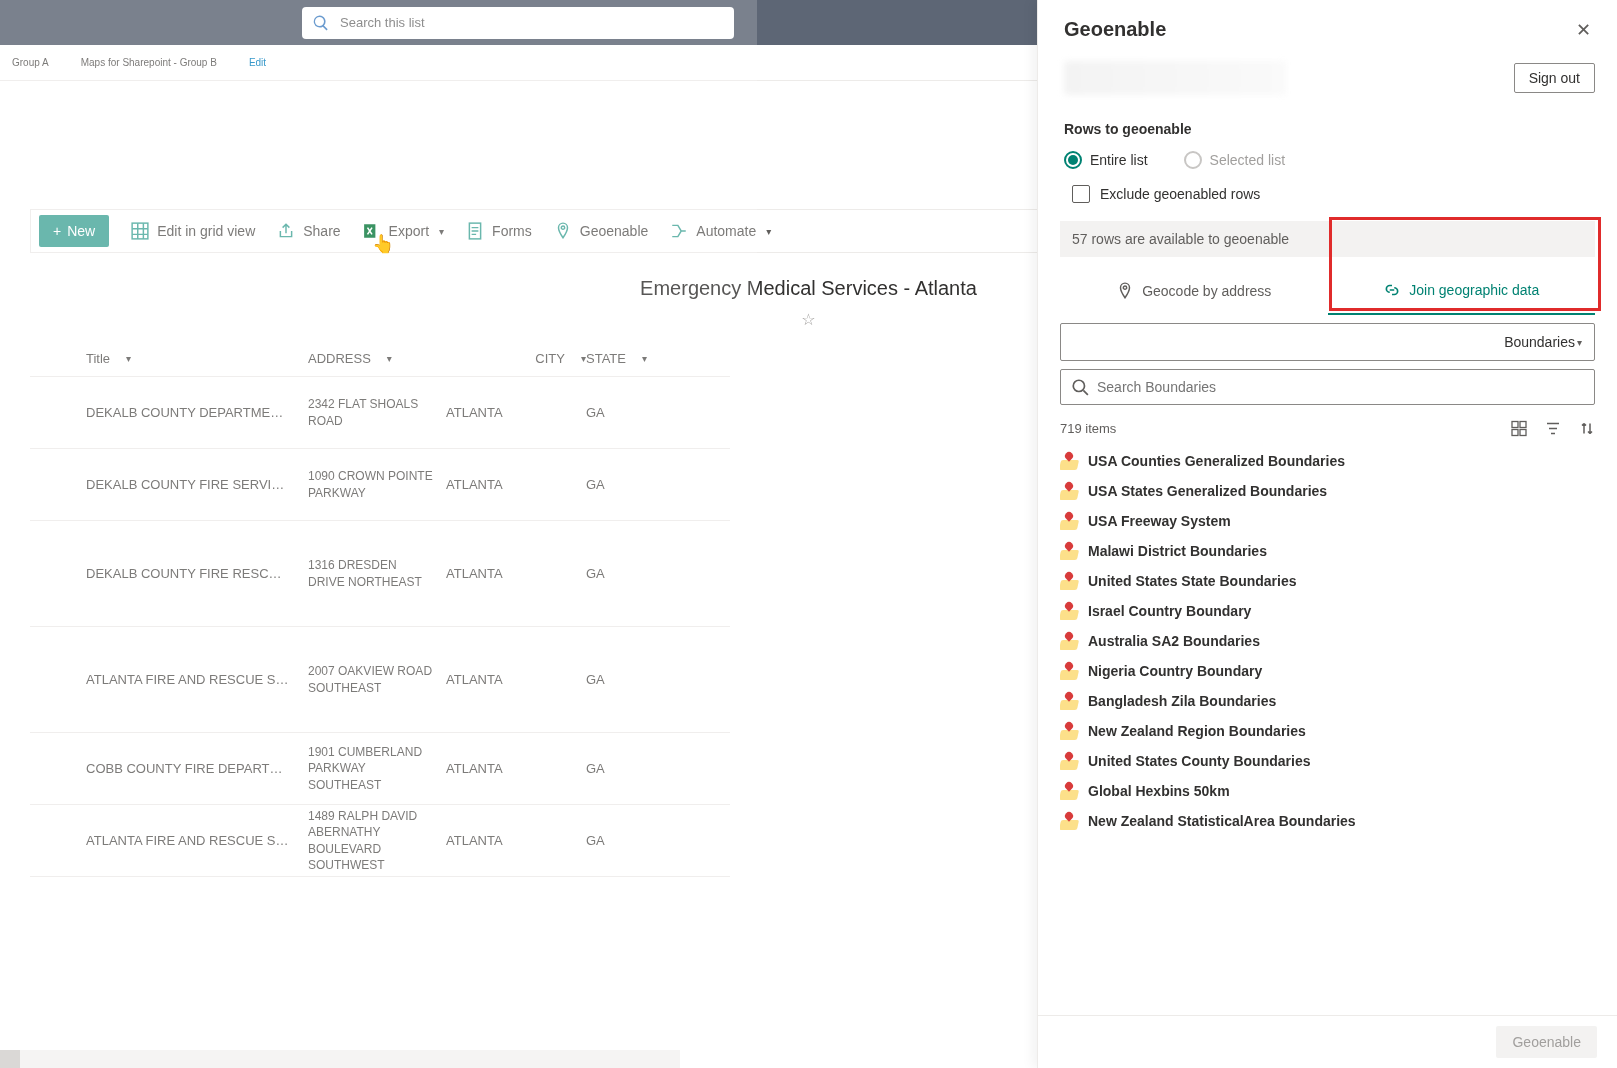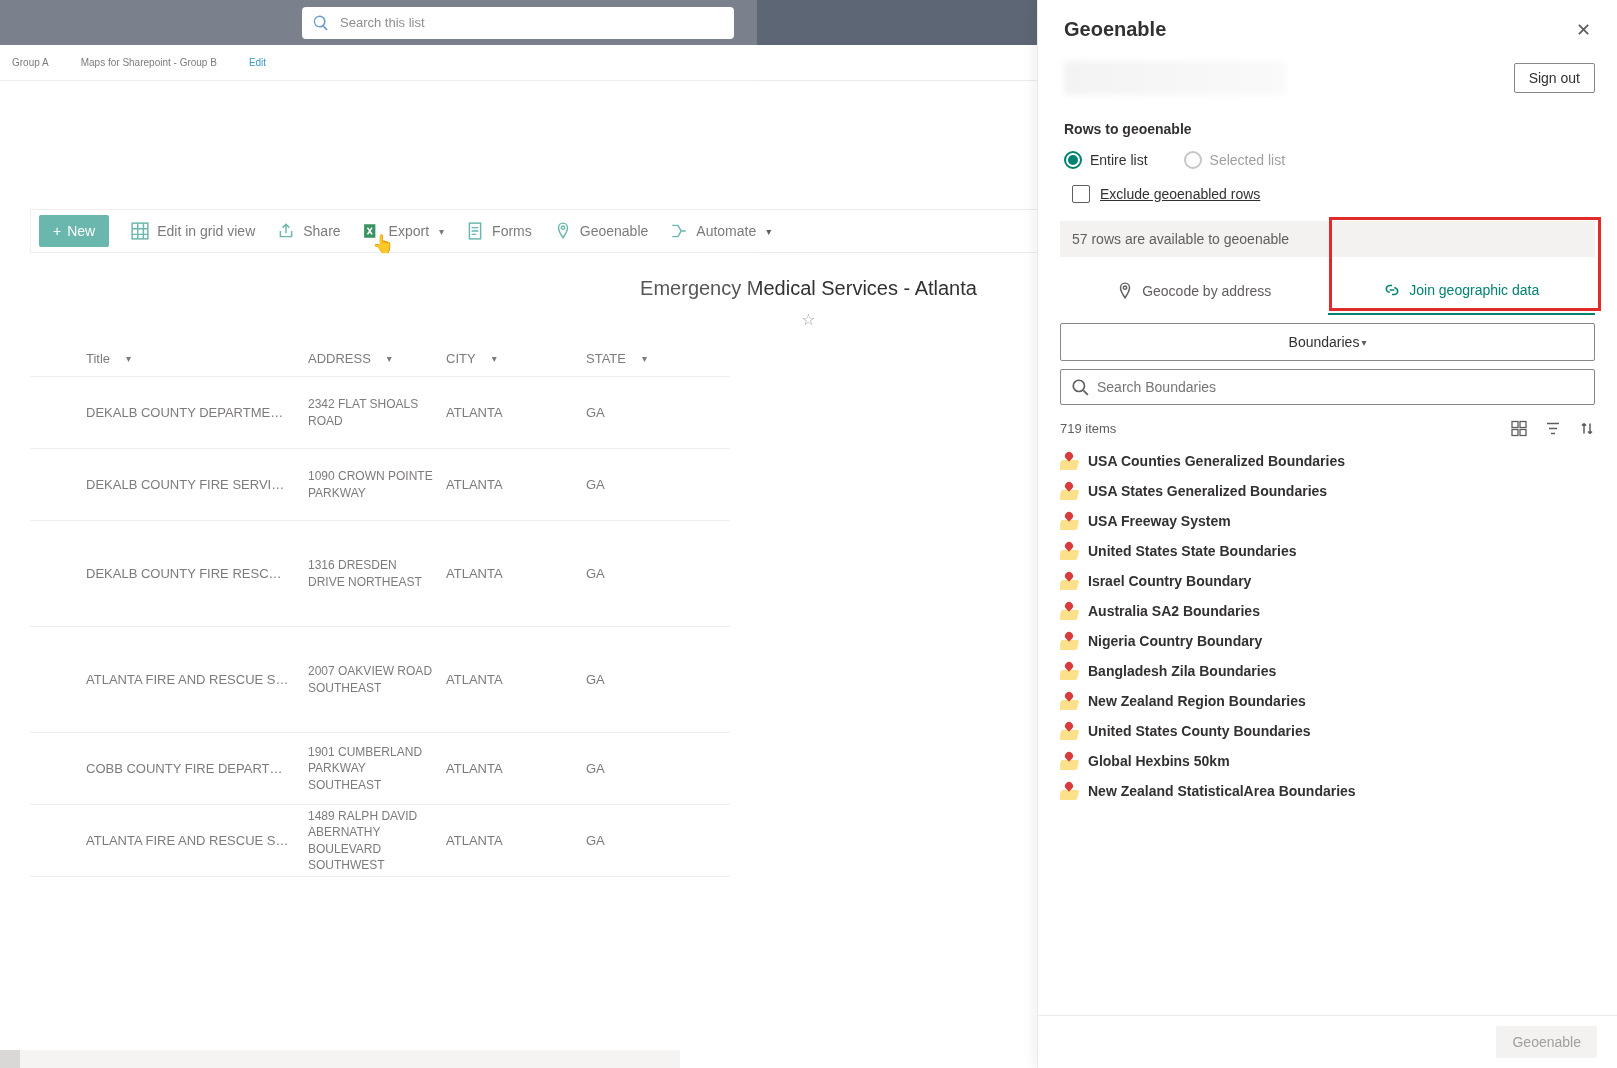--- a/index.html
+++ b/index.html
@@ -104,21 +104,21 @@
   }
   .th-row {
     display: flex;
     border-bottom: 1px solid #edebe9;
     padding-bottom: 10px;
     color: #605e5c;
     font-size: 13px;
   }
   .col-title { width: 278px; padding-left: 56px;}
   .col-addr  { width: 138px; }
-  .col-city  { width: 140px; }
+  .col-city  { width: 140px; justify-content: flex-end; }
   .col-state { width: 120px; }
   .th-cell { display: flex; align-items: center; gap: 14px; cursor: pointer; }
   .tr {
     display: flex;
     border-bottom: 1px solid #edebe9;
     min-height: 72px;
     align-items: center;
     color: #605e5c;
     font-size: 13px;
   }
@@ -178,21 +178,21 @@
   .radio-row { display: flex; gap: 36px; padding: 6px 26px; align-items: center; }
   .radio {
     width: 18px; height: 18px; border-radius: 50%; border: 2px solid #008272;
     display: inline-flex; align-items: center; justify-content: center;
     margin-right: 8px;
   }
   .radio.checked::after { content:""; width:10px;height:10px;border-radius:50%;background:#008272; }
   .radio.disabled { border-color: #c8c6c4; }
   .radio-label { font-size: 14px; color: #323130; }
   .radio-label.disabled { color: #a19f9d; }
-  .checkbox-row { padding: 10px 26px 10px 34px; display: flex; align-items: center; gap: 10px; text-decoration: underline;}
+  .checkbox-row { padding: 10px 26px 10px 34px; display: flex; align-items: center; gap: 10px;}
   .checkbox { width: 18px; height: 18px; border: 1px solid #605e5c; border-radius: 2px; }
   .status-bar {
     margin: 8px 22px 0 22px;
     background: #f3f2f1;
     padding: 10px 12px;
     font-size: 14px;
     color: #605e5c;
   }
   .tabrow {
     margin: 10px 22px 0 22px;
@@ -218,21 +218,21 @@
     width: 272px; height: 94px;
     border: 3px solid #e02b2b;
     pointer-events: none;
   }
   .select-bar {
     margin: 8px 22px 0 22px;
     border: 1px solid #8a8886;
     border-radius: 2px;
     padding: 10px 12px;
     display: flex;
-    justify-content: center;
+    justify-content: flex-end;
     align-items: center;
     font-size: 14px;
     cursor: pointer;
   }
   .search-bar2 {
     margin: 8px 22px 0 22px;
     border: 1px solid #8a8886;
     border-radius: 2px;
     padding: 8px 10px;
     display: flex; align-items: center; gap: 8px;
@@ -556,20 +556,24 @@
       <div class="result-item">
         <span class="layer-icon"></span>
         <span>USA States Generalized Boundaries</span>
       </div>
       <div class="result-item">
         <span class="layer-icon"></span>
         <span>USA Freeway System</span>
       </div>
       <div class="result-item">
         <span class="layer-icon"></span>
+        <span>Malawi District Boundaries</span>
+      </div>
+      <div class="result-item">
+        <span class="layer-icon"></span>
         <span>United States State Boundaries</span>
       </div>
       <div class="result-item">
         <span class="layer-icon"></span>
         <span>Israel Country Boundary</span>
       </div>
       <div class="result-item">
         <span class="layer-icon"></span>
         <span>Australia SA2 Boundaries</span>
       </div>

